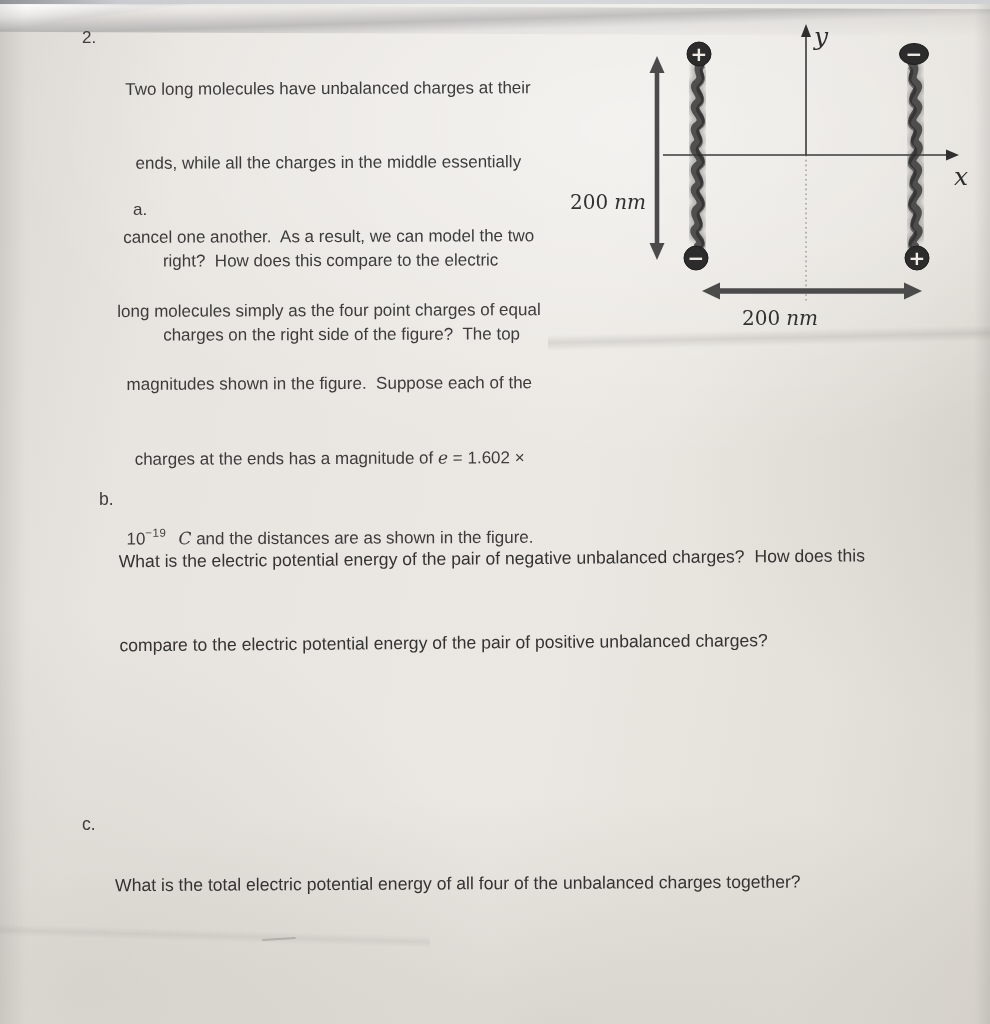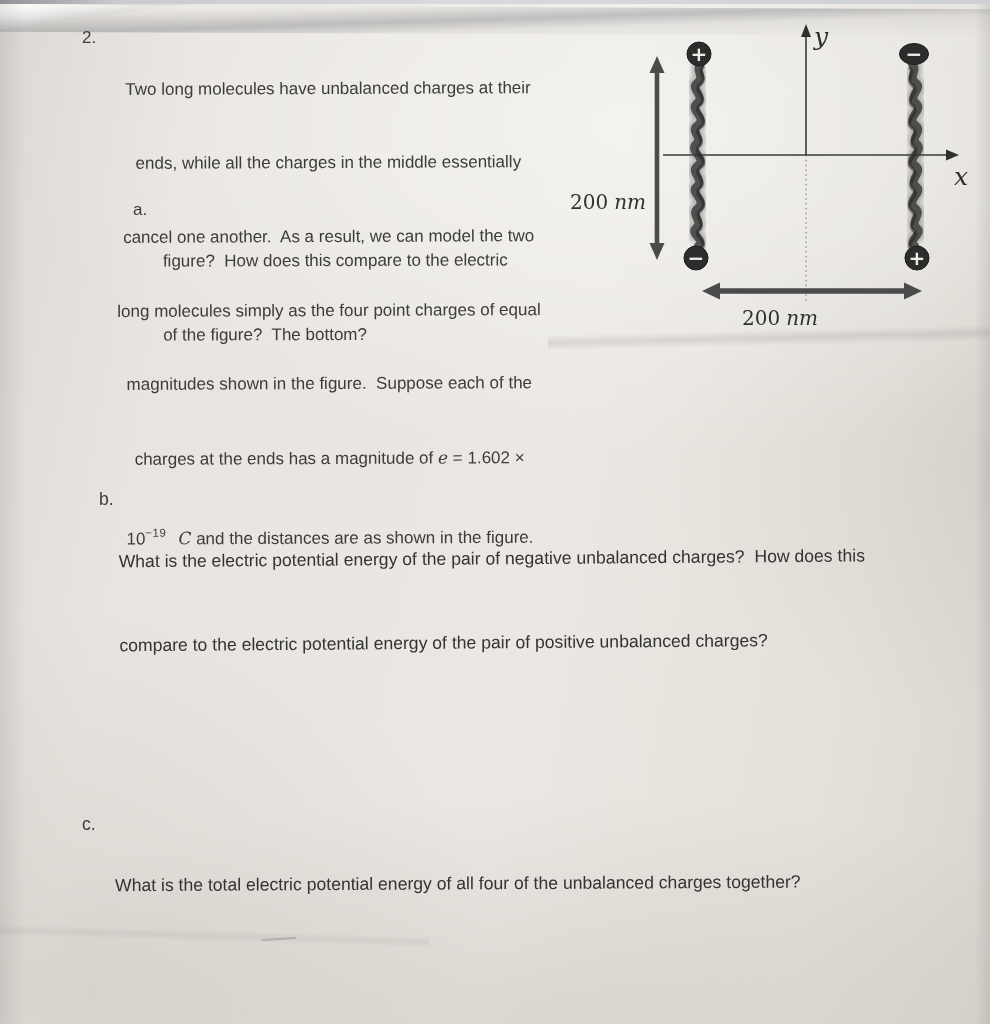--- a/index.html
+++ b/index.html
@@ -131,22 +131,22 @@
     <div class="line">ends, while all the charges in the middle essentially</div>
     <div class="line">cancel one another.  As a result, we can model the two</div>
     <div class="line">long molecules simply as the four point charges of equal</div>
     <div class="line">magnitudes shown in the figure.  Suppose each of the</div>
     <div class="line"><span>charges at the ends has a magnitude of </span><span class="var">e</span><span> = 1.602 ×</span></div>
     <div class="line"><span>10</span><sup class="exp">−19</sup><span class="var">C</span><span> and the distances are as shown in the figure.</span></div>
   </div>
 
   <div class="part-label" style="left:133px; top:200px;">a.</div>
   <div class="part-a-lines txt">
-    <div class="line">figure?  How does this compare to the electric</div>
-    <div class="line">of the figure?  The bottom?</div>
+    <div class="line">right?  How does this compare to the electric</div>
+    <div class="line">charges on the right side of the figure?  The top</div>
   </div>
 
   <div class="part-label" style="left:99px; top:489px; font-size:17.6px;">b.</div>
   <div class="part-b-lines txt">
     <div class="line">What is the electric potential energy of the pair of negative unbalanced charges?  How does this</div>
     <div class="line">compare to the electric potential energy of the pair of positive unbalanced charges?</div>
   </div>
 
   <div class="part-label" style="left:82px; top:814px; font-size:17.6px;">c.</div>
   <div class="part-c-lines txt">

